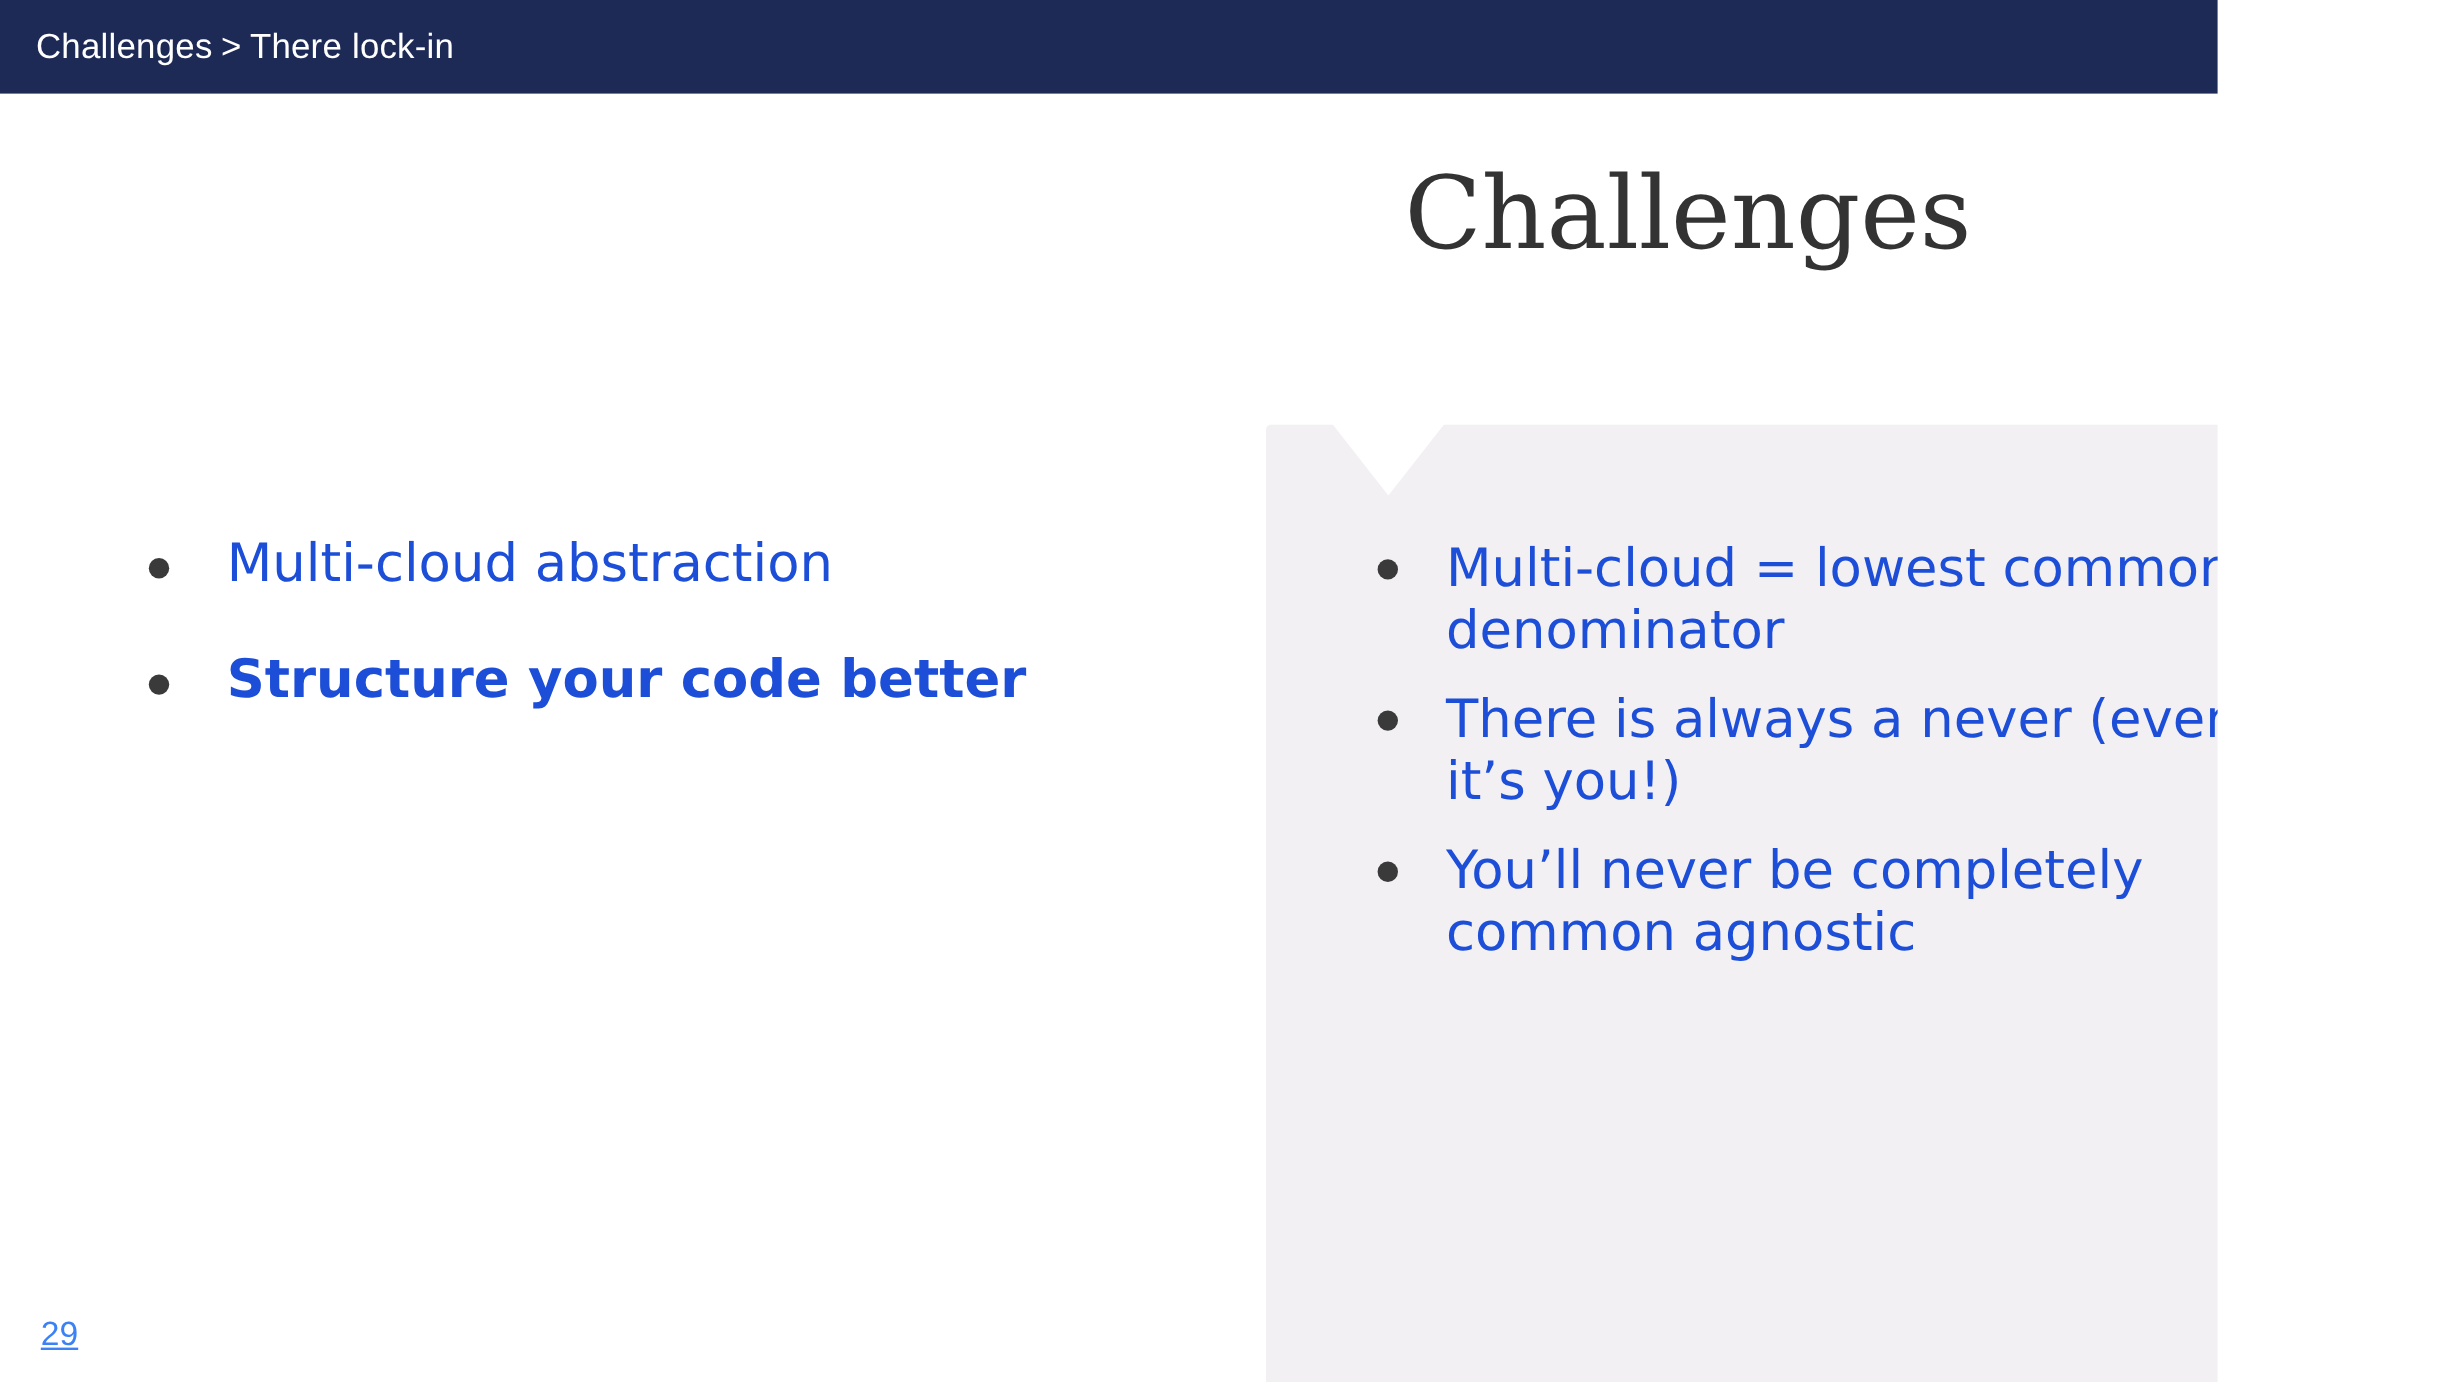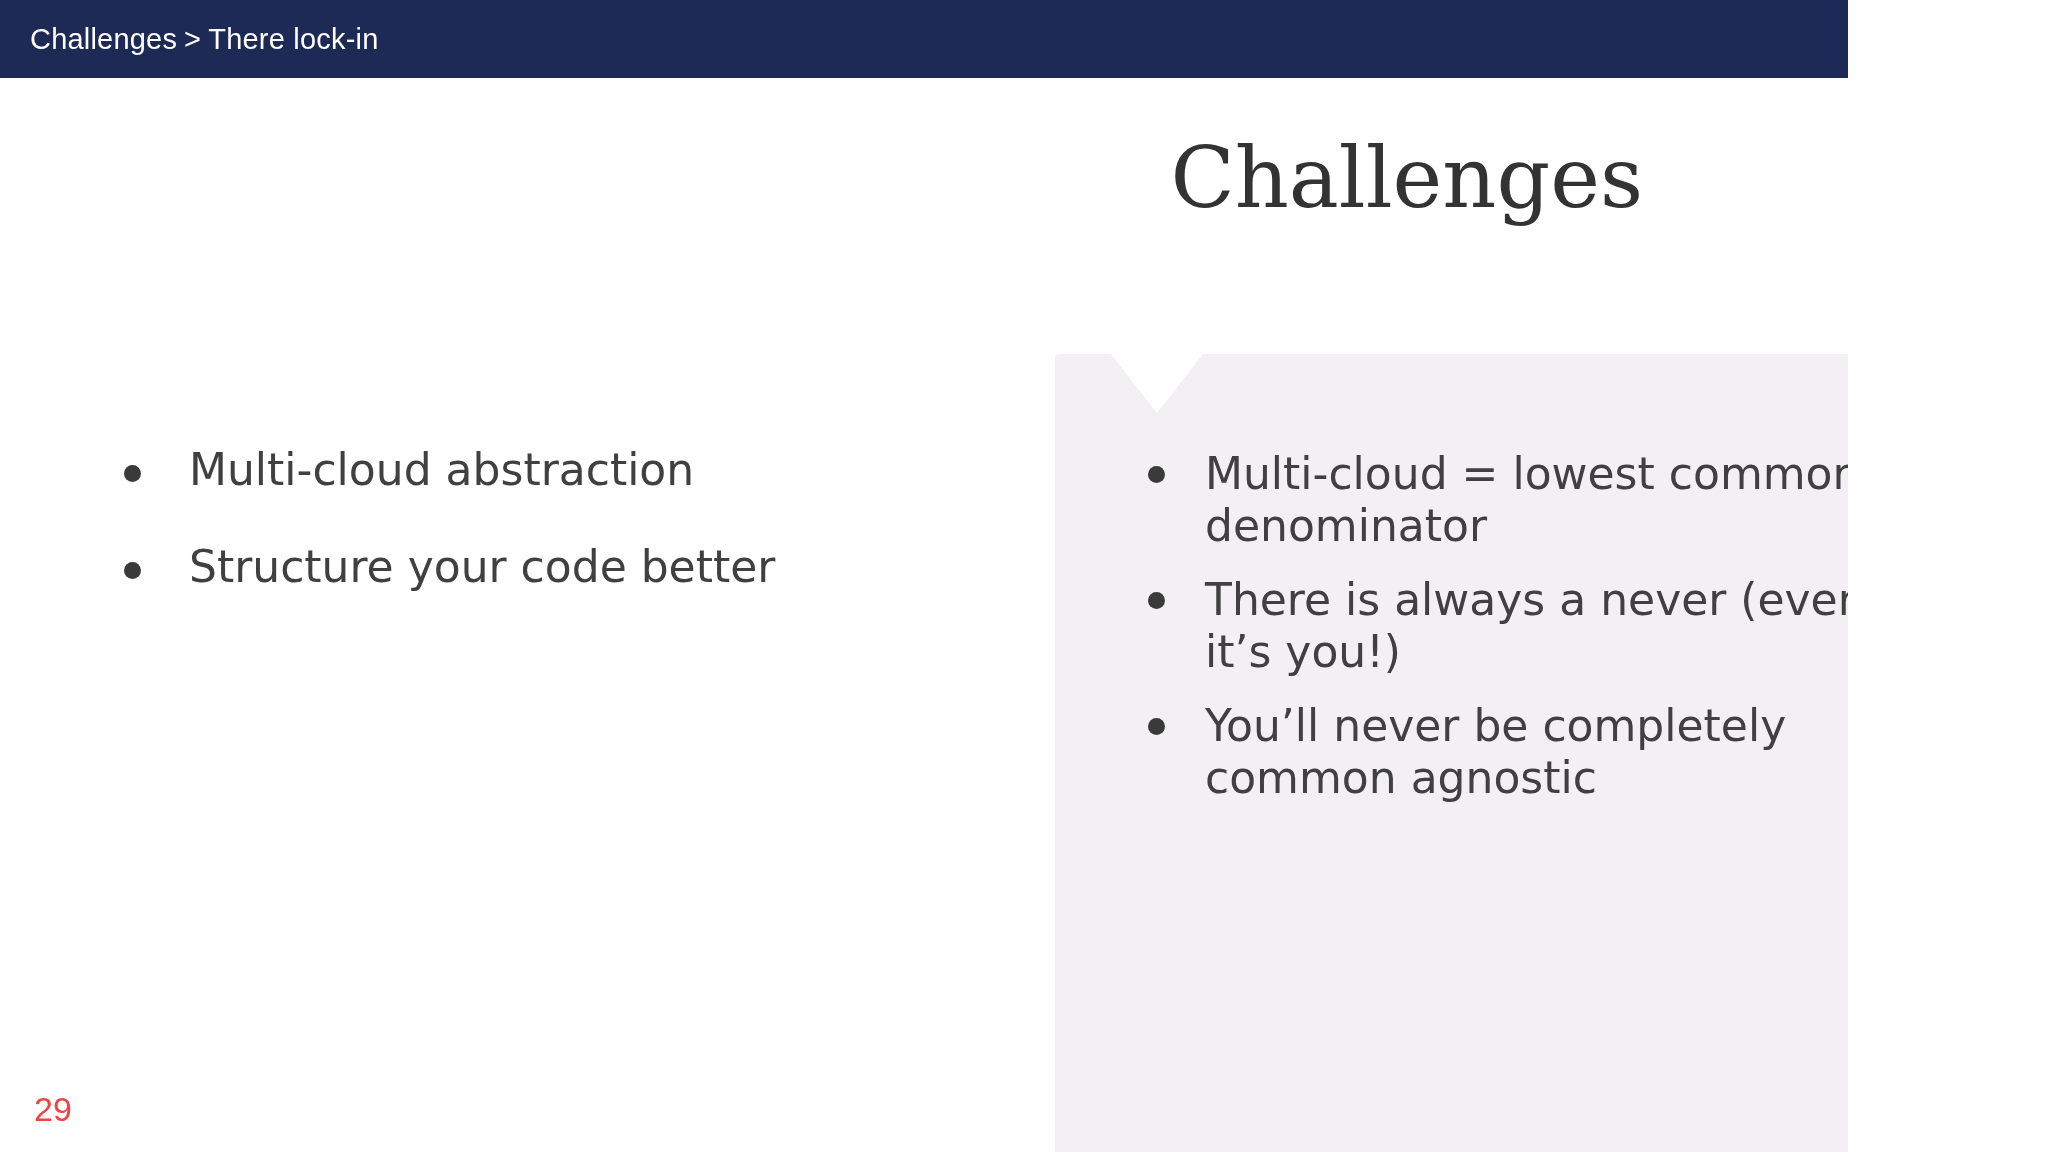--- a/index.html
+++ b/index.html
@@ -97,21 +97,21 @@
   
   .bullet-list {
     position: absolute;
     margin: 0;
     padding: 0;
     list-style: none;
   }
   .bullet-item {
     display: flex;
     align-items: flex-start;
-    color: #404040;
+    color: #1d4ed8;
     font-family: "DejaVu Sans", sans-serif;
     font-weight: 400;
   }
   .bullet-dot {
     flex: 0 0 auto;
     width: 17px;
     height: 17px;
     border-radius: 50%;
     background: #3a3a3a;
   }
@@ -128,21 +128,21 @@
   #left-list .bullet-item {
     font-size: 44px;
     line-height: 1.0;
     margin-bottom: 53px;
   }
   #left-list .bullet-dot {
     margin-top: 17px;
     margin-right: 48px;
   }
   #left-list .bullet-item.is-bold {
-    font-weight: 400;
+    font-weight: 700;
     justify-content: space-between;
   }
 
   
   #right-list {
     left: 1148px;
     top: 448px;
     width: 760px;
   }
   #right-list .bullet-item {
@@ -153,24 +153,25 @@
   #right-list .bullet-dot {
     margin-top: 18px;
     margin-right: 40px;
   }
 
   
   #page-number {
     position: absolute;
     left: 34px;
     bottom: 26px;
-    color: #ef4444;
+    color: #3b82f6;
     font-family: "Liberation Sans", sans-serif;
-    font-size: 34px;
+    font-size: 28px;
     line-height: 1;
+    text-decoration: underline;
   }
 </style>
 </head>
 <body>
 
 <div id="slide">
 
   <div id="header-bar">
     <div id="breadcrumb">
       <span>Challenges</span>

